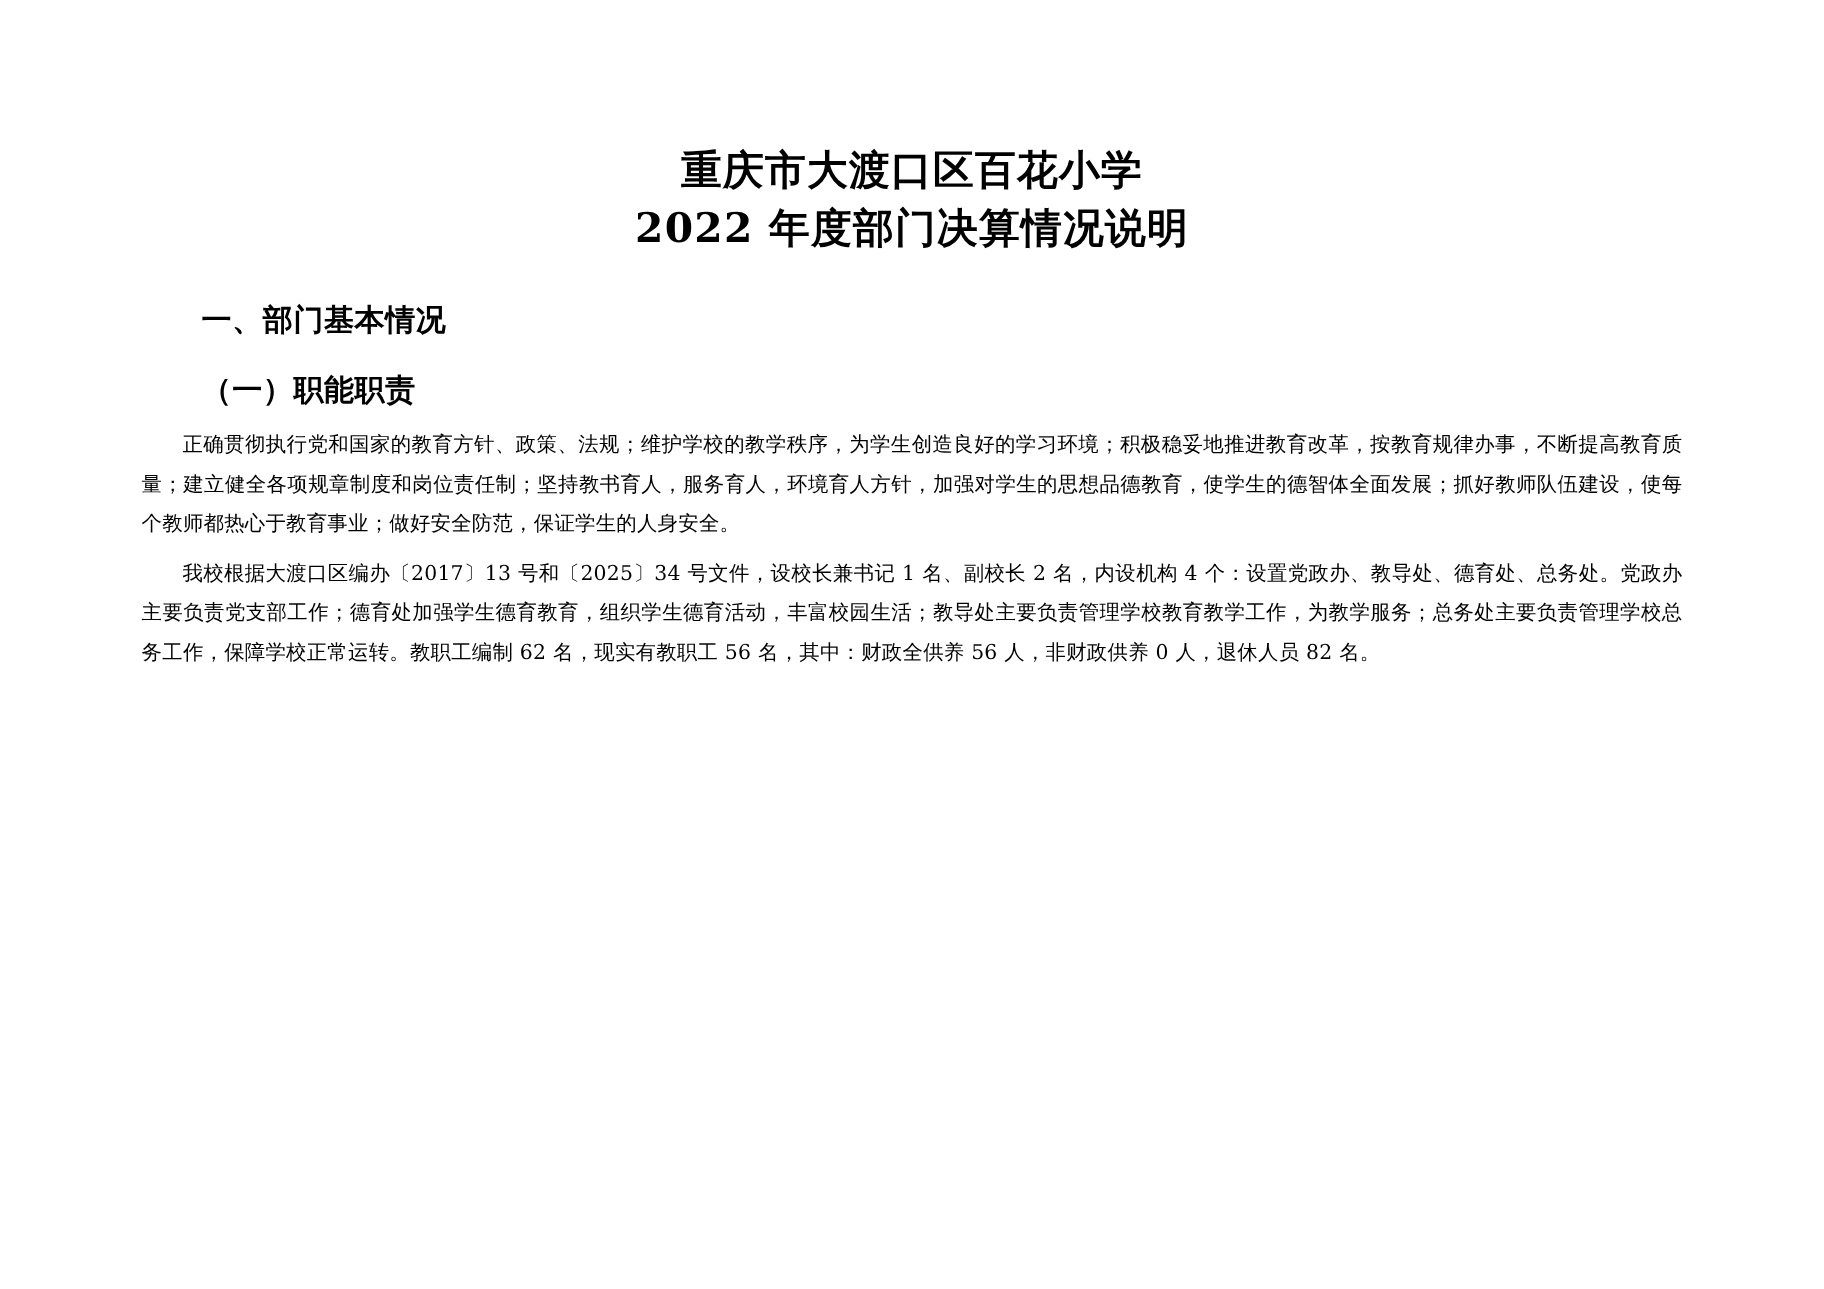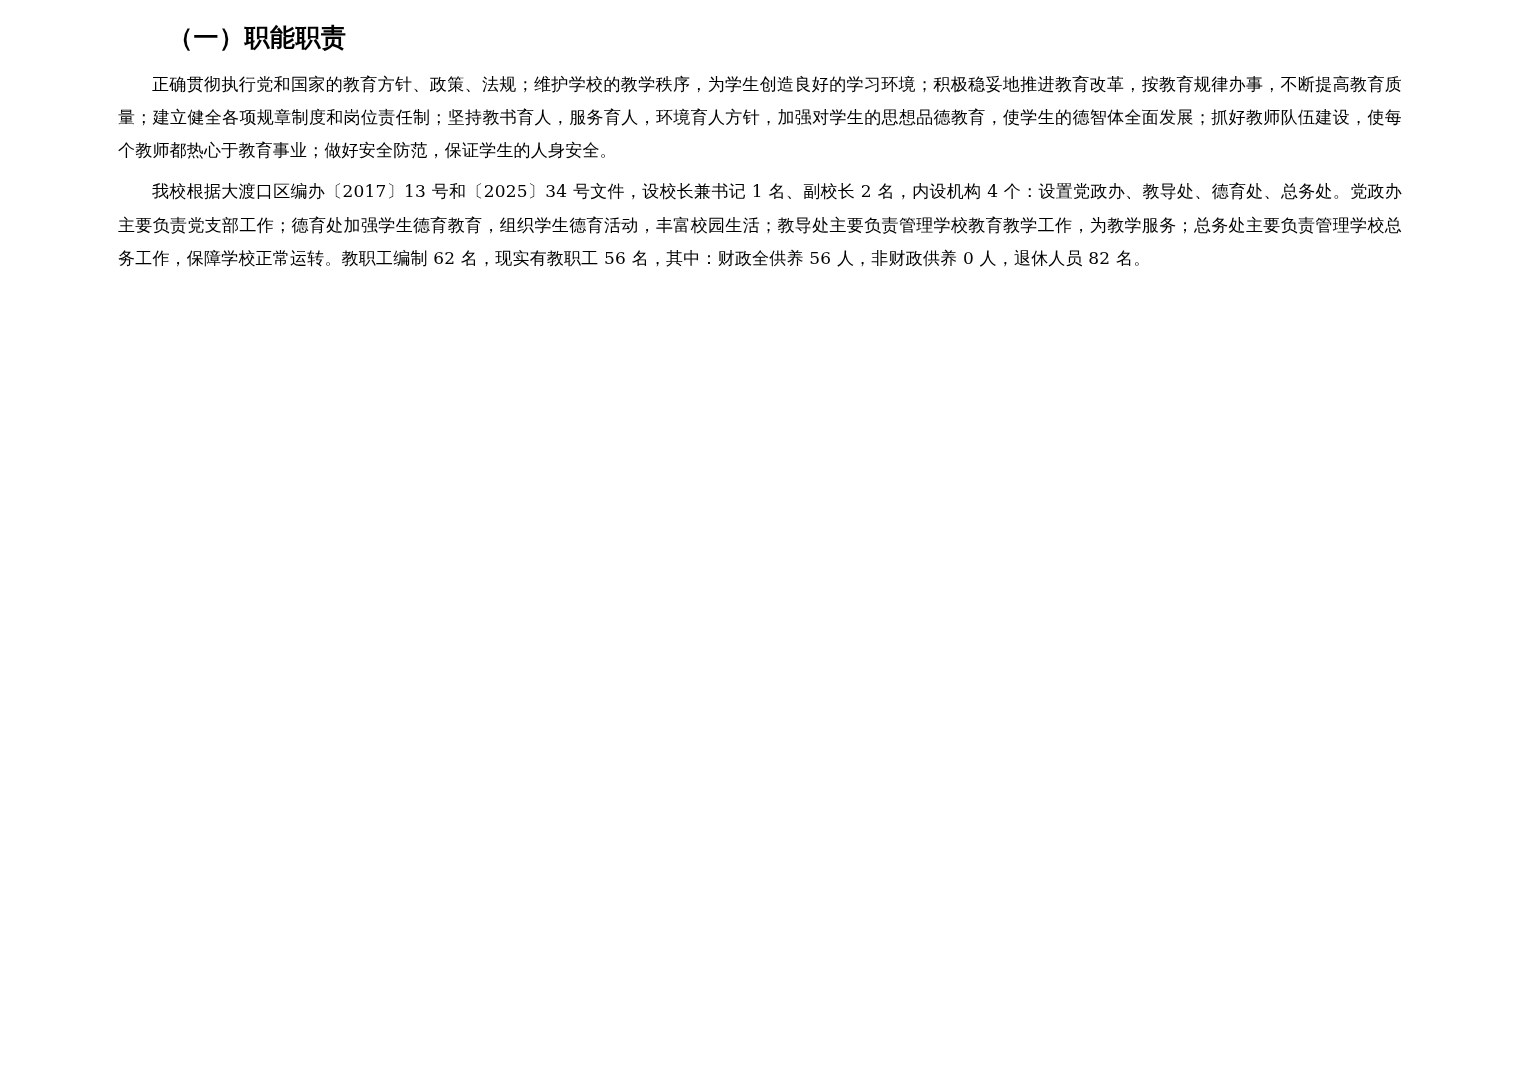--- a/index.html
+++ b/index.html
@@ -57,21 +57,26 @@
   }
   .body-par.tight {
     padding-top: 8px;
   }
 </style>
 </head>
 <body>
 
 <div class="page">
 
+  <h1 class="doc-title">
+    <span class="title-line">重庆市大渡口区百花小学</span>
+    <span class="title-line">2022 年度部门决算情况说明</span>
+  </h1>
 
+  <h2 class="section-heading">一、部门基本情况</h2>
 
   <h3 class="section-heading sub">（一）职能职责</h3>
 
   <p class="body-par">正确贯彻执行党和国家的教育方针、政策、法规；维护学校的教学秩序，为学生创造良好的学习环境；积极稳妥地推进教育改革，按教育规律办事，不断提高教育质量；建立健全各项规章制度和岗位责任制；坚持教书育人，服务育人，环境育人方针，加强对学生的思想品德教育，使学生的德智体全面发展；抓好教师队伍建设，使每个教师都热心于教育事业；做好安全防范，保证学生的人身安全。</p>
 
 
   <p class="body-par tight">我校根据大渡口区编办〔2017〕13 号和〔2025〕34 号文件，设校长兼书记 1 名、副校长 2 名，内设机构 4 个：设置党政办、教导处、德育处、总务处。党政办主要负责党支部工作；德育处加强学生德育教育，组织学生德育活动，丰富校园生活；教导处主要负责管理学校教育教学工作，为教学服务；总务处主要负责管理学校总务工作，保障学校正常运转。教职工编制 62 名，现实有教职工 56 名，其中：财政全供养 56 人，非财政供养 0 人，退休人员 82 名。</p>
 
 </div>
 

